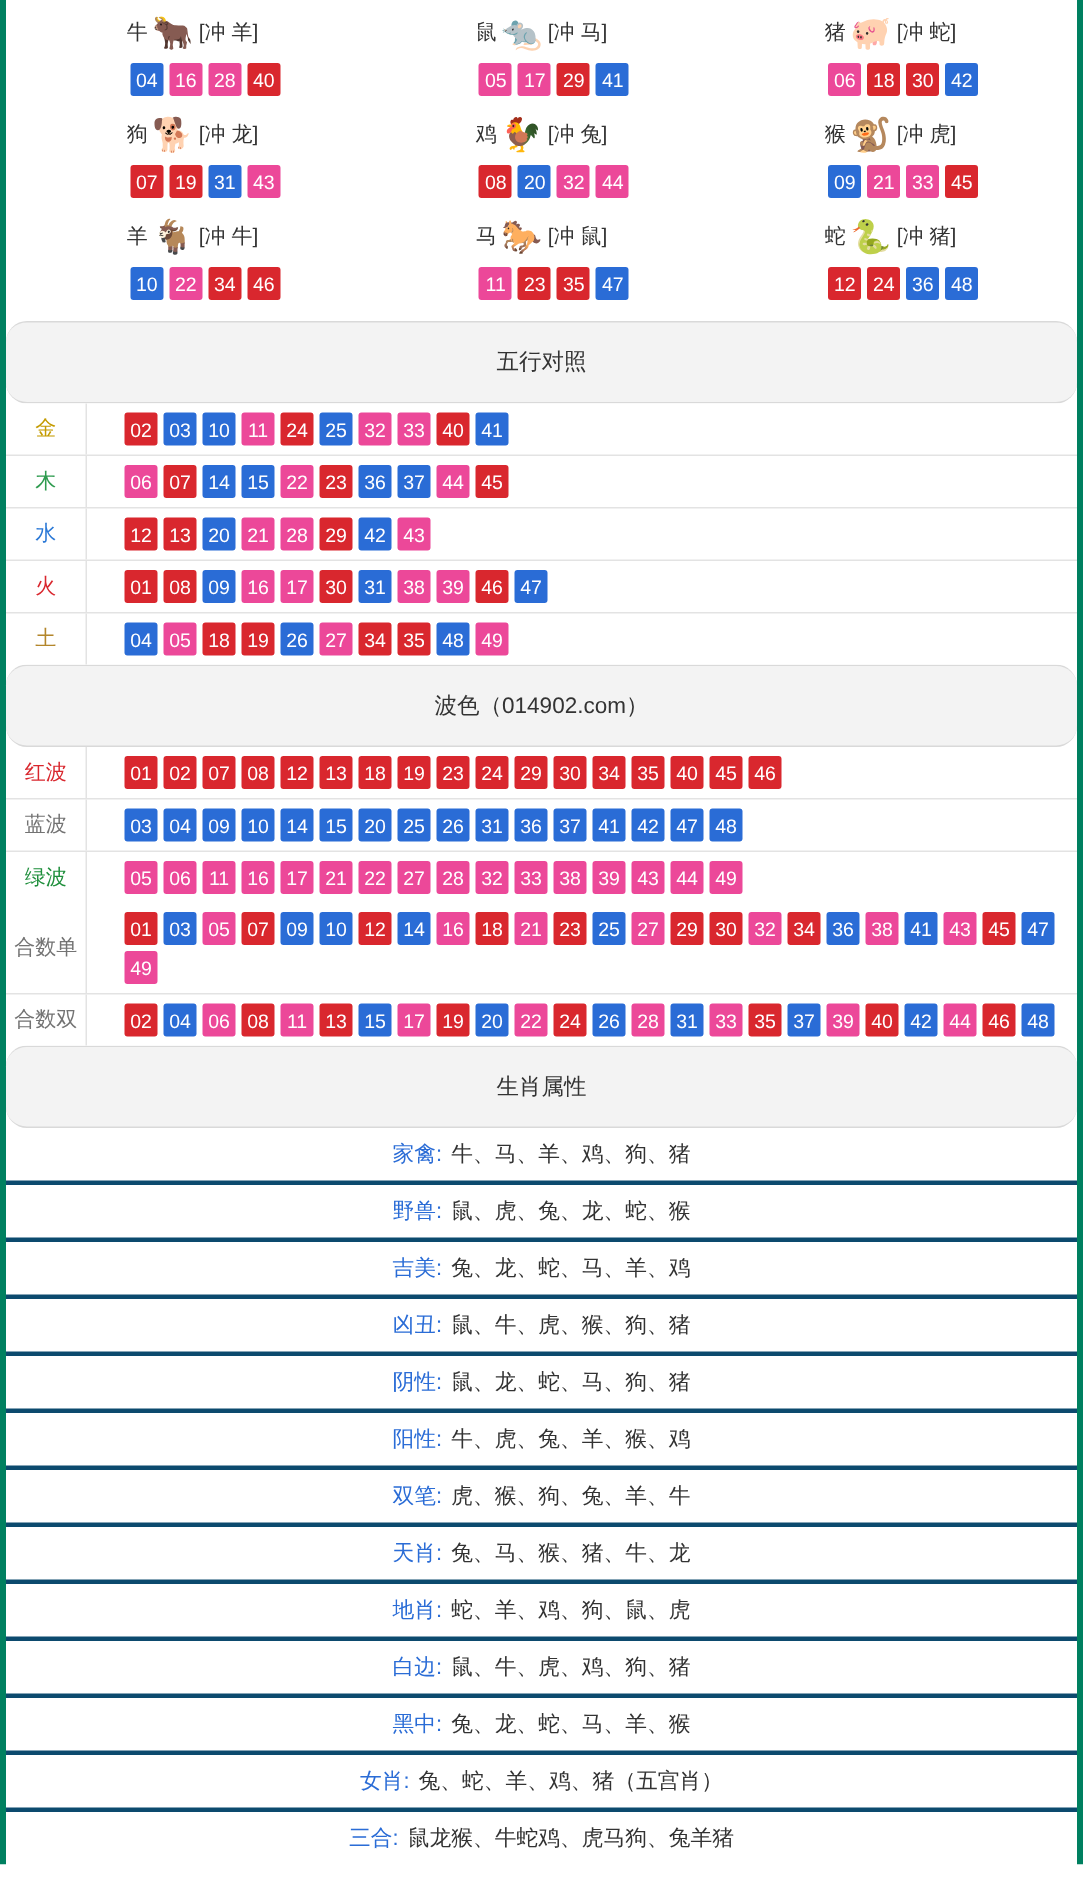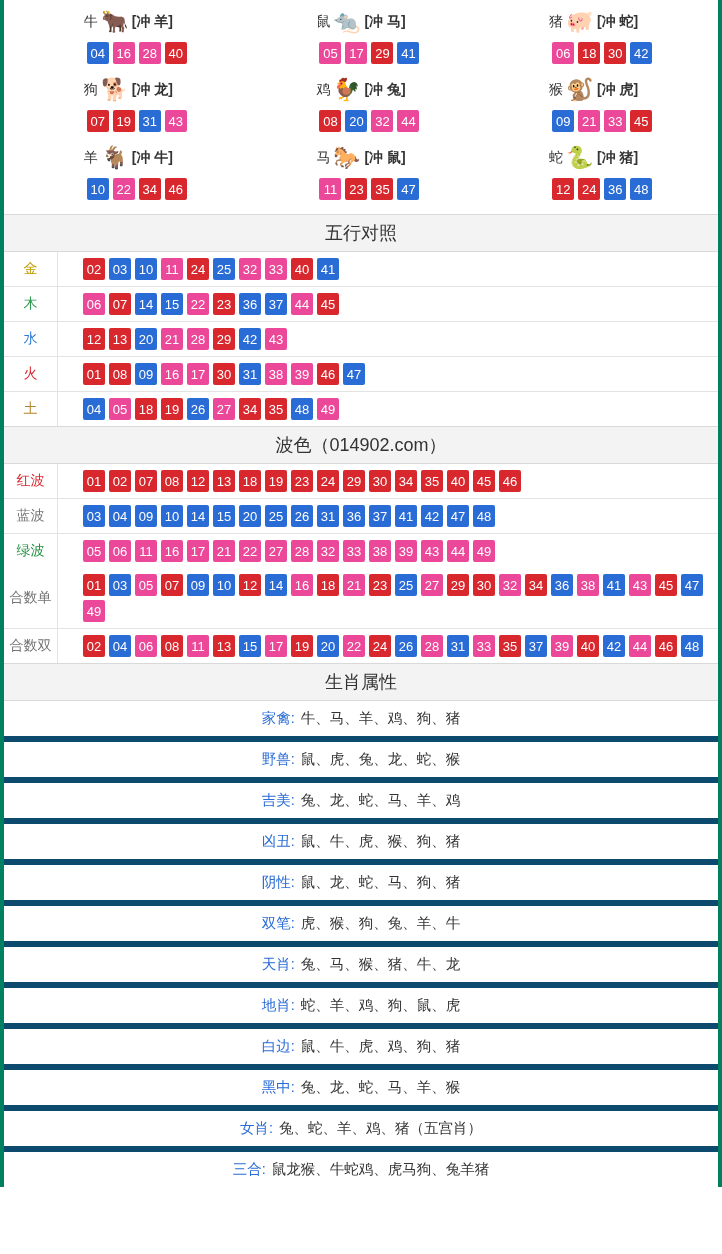--- a/index.html
+++ b/index.html
@@ -42,21 +42,20 @@
     width: 34px;
     height: 28px;
     display: flex;
     align-items: center;
     justify-content: center;
     font-size: 22px;
   }
   .zodiac-chong {
     font-size: 14px;
     color: #333;
-    font-weight: bold;
   }
   .ball-row {
     display: flex;
     gap: 4px;
     margin-top: 4px;
     flex-wrap: wrap;
     margin-left: 17px;
   }
   .ball {
     width: 22px;
@@ -72,23 +71,24 @@
   .ball.red { background: #d9272e; }
   .ball.blue { background: #2a6cd6; }
   .ball.green { background: #ec4899; }
 
   
   .section-header {
     background: #f3f3f3;
     border-top: 1px solid #d9d9d9;
     border-bottom: 1px solid #d9d9d9;
     text-align: center;
-    padding: 6px 0;
-    font-size: 18px;
+    padding: 17px 0;
+    font-size: 15px;
     color: #333;
+    border-radius: 14px;
   }
 
   
   .row {
     display: flex;
     border-bottom: 1px solid #e3e3e3;
     min-height: 34px;
   }
   .row:last-child { border-bottom: none; }
   .row-label {
@@ -114,21 +114,21 @@
   .lab-wood { color: #2e9b4f; }
   .lab-water { color: #2a78d6; }
   .lab-fire { color: #d9272e; }
   .lab-earth { color: #b3862b; }
   .lab-red { color: #d9272e; }
   .lab-blue { color: #737373; }
   .lab-green { color: #1f8f3c; }
 
   
   .attr-row {
-    border-bottom: 6px solid #0c4a6e;
+    border-bottom: 3px solid #0c4a6e;
     text-align: center;
     padding: 8px 4px;
     font-size: 14.5px;
     color: #333;
   }
   .attr-row:last-child { border-bottom: none; }
   .attr-label {
     color: #2a6cd6;
     margin-right: 2px;
   }
@@ -486,20 +486,21 @@
       </div>
     </div>
 
   <div class="section-header">生肖属性</div>
   <div id="attr-rows">
       <div class="attr-row"><span class="attr-label">家禽: </span><span>牛、马、羊、鸡、狗、猪</span></div>
       <div class="attr-row"><span class="attr-label">野兽: </span><span>鼠、虎、兔、龙、蛇、猴</span></div>
       <div class="attr-row"><span class="attr-label">吉美: </span><span>兔、龙、蛇、马、羊、鸡</span></div>
       <div class="attr-row"><span class="attr-label">凶丑: </span><span>鼠、牛、虎、猴、狗、猪</span></div>
       <div class="attr-row"><span class="attr-label">阴性: </span><span>鼠、龙、蛇、马、狗、猪</span></div>
+      <div class="attr-row"><span class="attr-label">阳性: </span><span>牛、虎、兔、羊、猴、鸡</span></div>
       <div class="attr-row"><span class="attr-label">双笔: </span><span>虎、猴、狗、兔、羊、牛</span></div>
       <div class="attr-row"><span class="attr-label">天肖: </span><span>兔、马、猴、猪、牛、龙</span></div>
       <div class="attr-row"><span class="attr-label">地肖: </span><span>蛇、羊、鸡、狗、鼠、虎</span></div>
       <div class="attr-row"><span class="attr-label">白边: </span><span>鼠、牛、虎、鸡、狗、猪</span></div>
       <div class="attr-row"><span class="attr-label">黑中: </span><span>兔、龙、蛇、马、羊、猴</span></div>
       <div class="attr-row"><span class="attr-label">女肖: </span><span>兔、蛇、羊、鸡、猪（五宫肖）</span></div>
       <div class="attr-row"><span class="attr-label">三合: </span><span>鼠龙猴、牛蛇鸡、虎马狗、兔羊猪</span></div>
     </div>
 
 </div>

